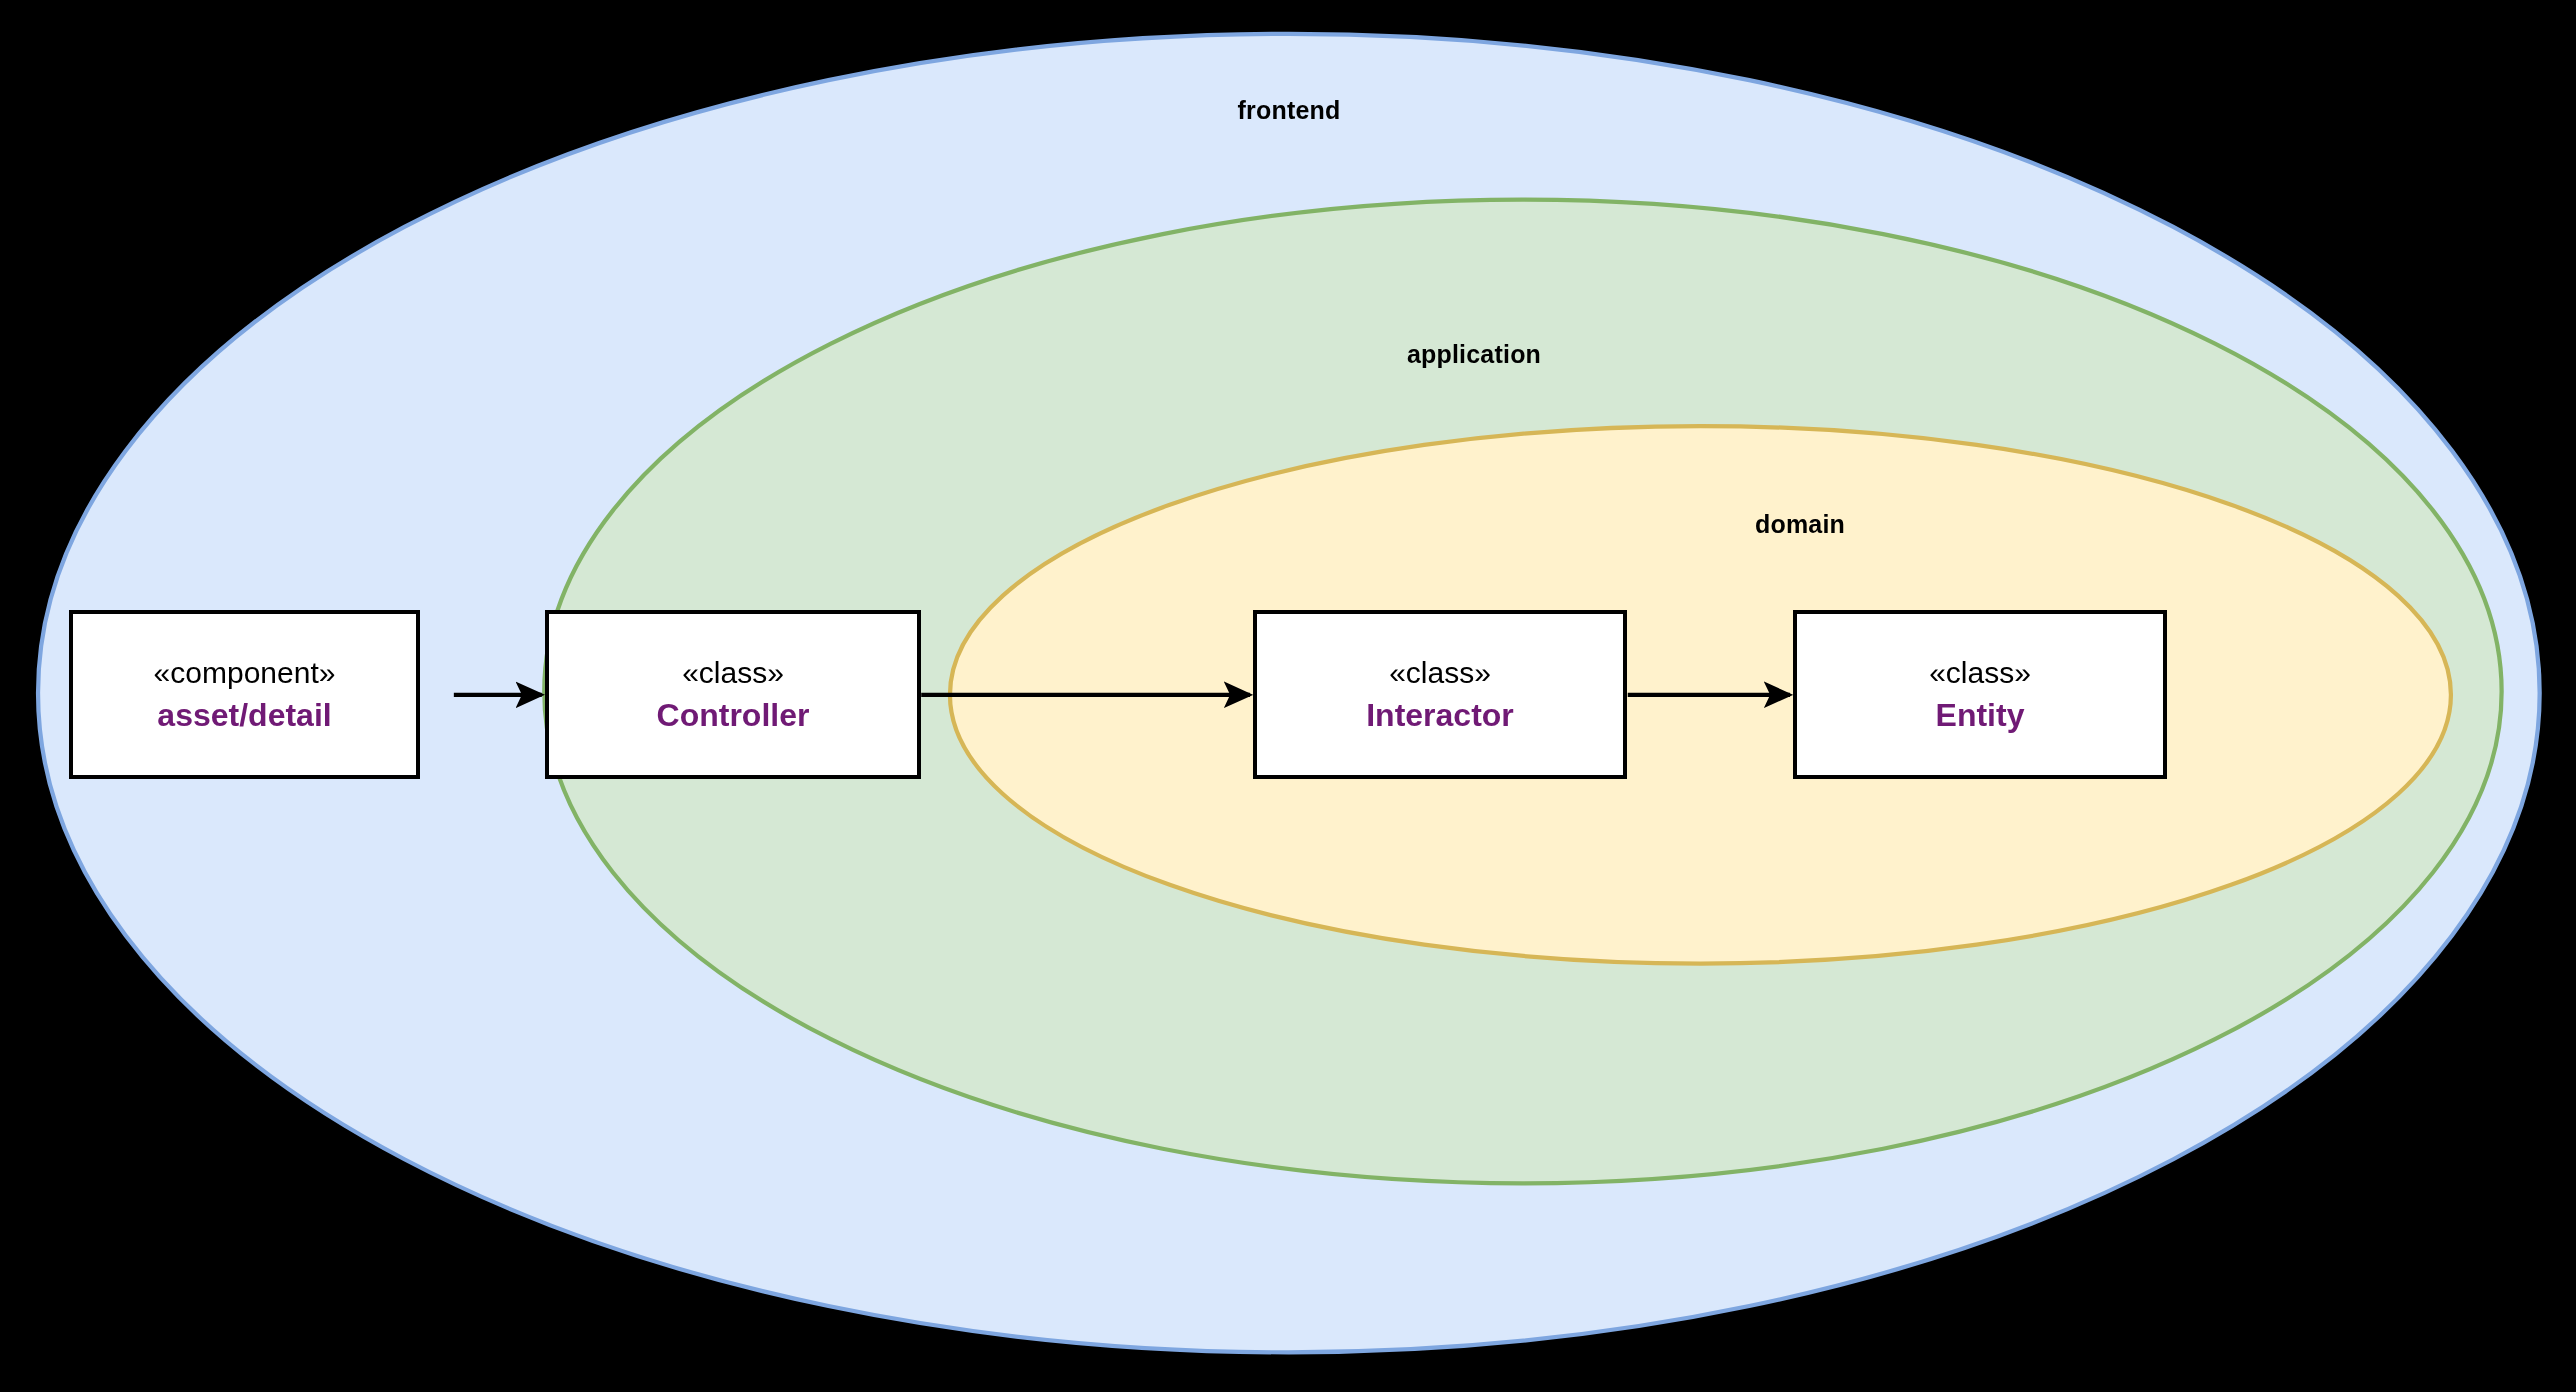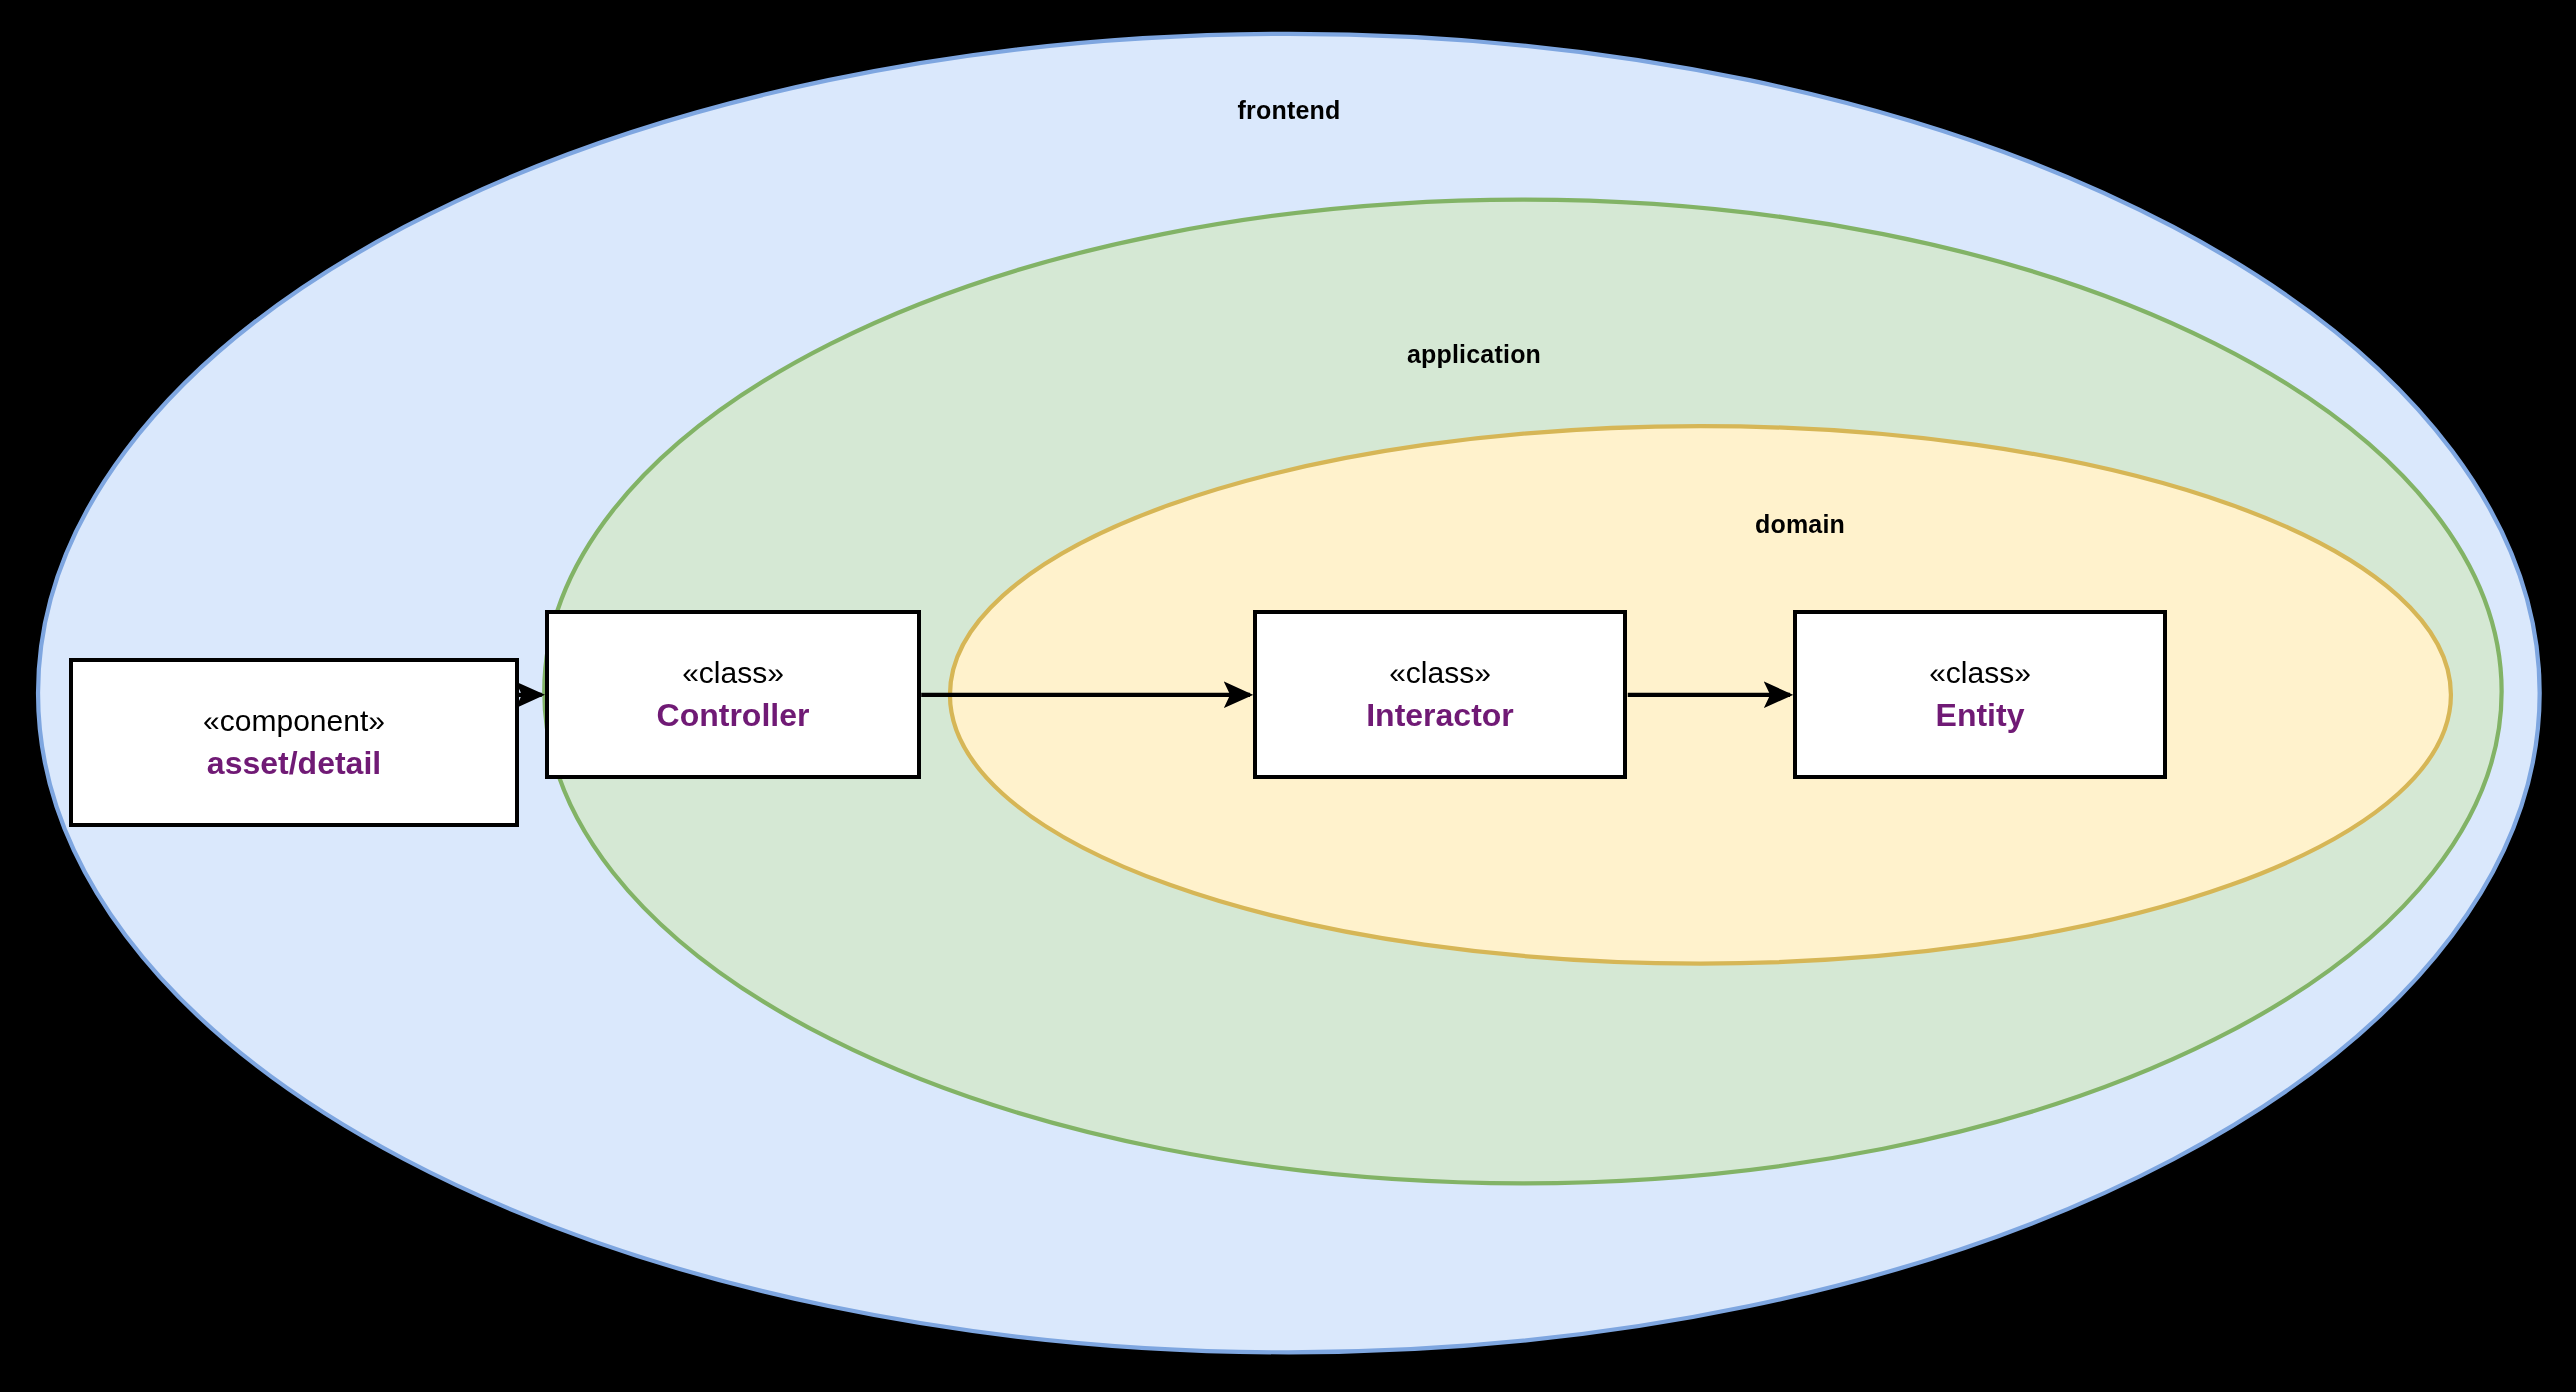--- a/index.html
+++ b/index.html
@@ -43,21 +43,21 @@
         <line x1="1926" y1="822" x2="2118" y2="822" stroke="#000000" stroke-width="5" marker-end="url(#arrowhead)"></line>
       </g>
   </svg>
 
   <div id="label-group">
       <div class="layer-label" style="left: 1289px; top: 110px;">frontend</div>
       <div class="layer-label" style="left: 1474px; top: 323px; margin-top: 31px;">application</div>
       <div class="layer-label" style="left: 1800px; top: 524px;">domain</div>
     </div>
   <div id="node-group">
-      <div class="uml-box" style="left: 69px; top: 610px; width: 450px; height: 169px; margin-top: 48px;">
+      <div class="uml-box" style="left: 69px; top: 610px; width: 351px; height: 169px;">
         <div class="uml-stereotype">«component»</div>
         <div class="uml-name">asset/detail</div>
       </div>
       <div class="uml-box" style="left: 545px; top: 610px; width: 376px; height: 169px;">
         <div class="uml-stereotype">«class»</div>
         <div class="uml-name">Controller</div>
       </div>
       <div class="uml-box" style="left: 1253px; top: 610px; width: 374px; height: 169px;">
         <div class="uml-stereotype">«class»</div>
         <div class="uml-name">Interactor</div>

